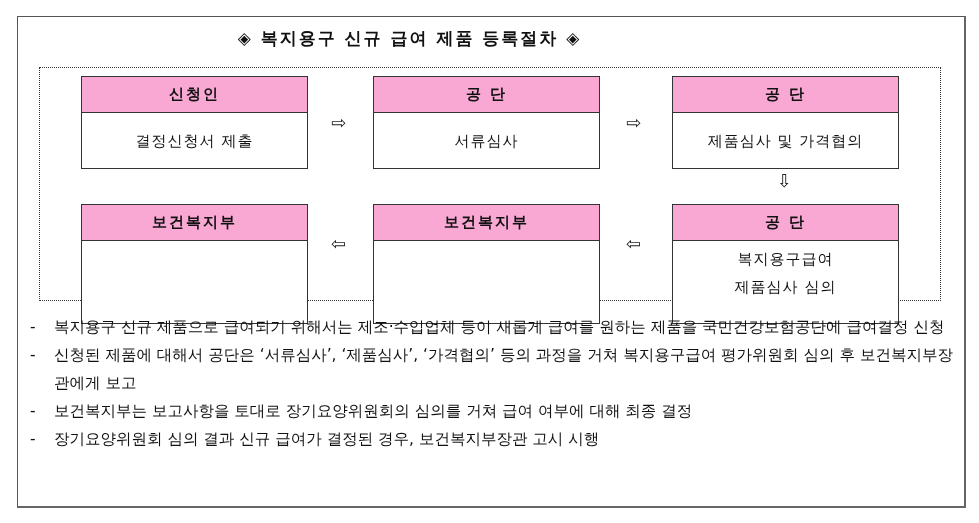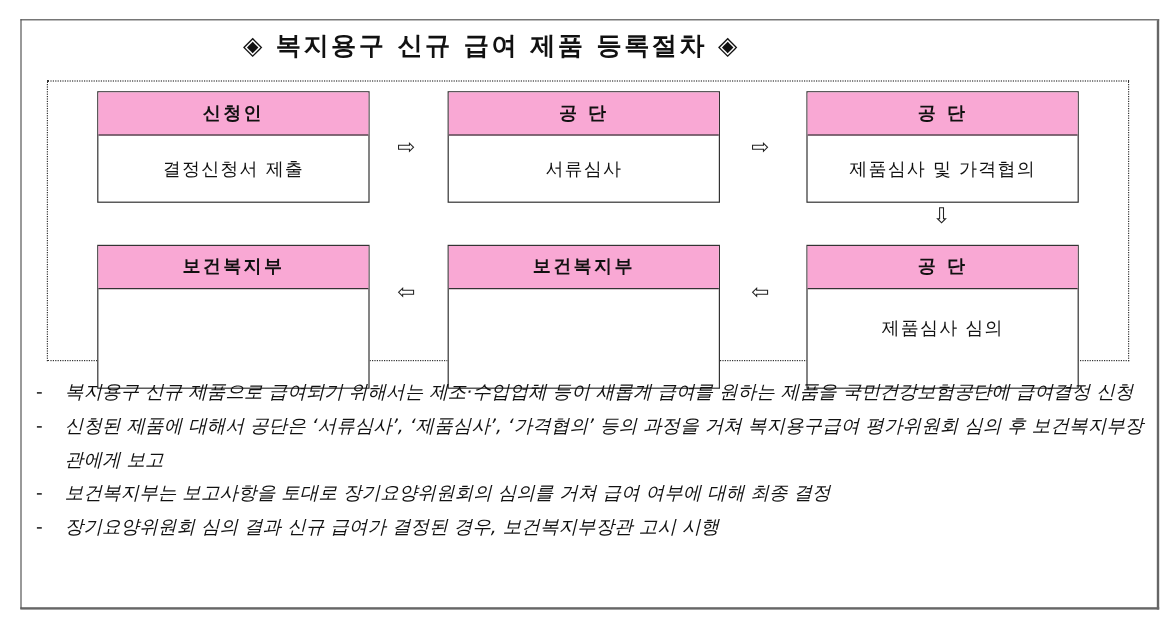--- a/index.html
+++ b/index.html
@@ -1,37 +1,37 @@
 <!DOCTYPE html>
 <html><head>
 <meta charset="utf-8">
 <style>
   html, body { margin:0; padding:0; background:#ffffff; }
   body { width:979px; height:523px; position:relative; overflow:hidden;
          font-family:"DejaVu Sans", sans-serif; color:#111; }
   .outer { position:absolute; left:17px; top:16px; width:949px; height:492px;
            border:1px solid #555; border-right:2px solid #666; border-bottom:2px solid #666; box-sizing:border-box; }
   .title { position:absolute; left:17px; top:16px; width:785px; height:44px;
-           text-align:center; line-height:44px; font-size:21px; font-weight:bold; letter-spacing:2px; }
+           text-align:center; line-height:44px; font-size:17px; font-weight:bold; letter-spacing:2px; }
   .frame { position:absolute; left:39px; top:67px; width:902px; height:234px;
            border:1px dotted #333; box-sizing:border-box; }
   .box { position:absolute; width:227px; border:1px solid #333; box-sizing:border-box; background:#fff; }
   .box .hd { height:35px; line-height:35px; background:#f9a8d4; border-bottom:1px solid #333;
              text-align:center; font-size:15px; font-weight:bold; letter-spacing:2px; }
   .box .bd { display:flex; flex-direction:column; justify-content:center; align-items:center;
              font-size:15px; letter-spacing:1px; line-height:28px; }
   .r1 { top:76px; height:93px; }
   .r1 .bd { height:56px; }
   .r2 { top:204px; height:120px; }
   .r2 .bd { height:64px; }
   .arrow { position:absolute; font-size:18px; line-height:18px; color:#222; }
   .notes { position:absolute; left:30px; top:313px; width:930px; font-size:15.5px; line-height:28px; }
   .note { display:flex; }
   .note .dash { width:24px; flex:none; }
-  .note .txt { flex:1;font-style:italic; }
+  .note .txt { flex:1; }
 </style>
 </head>
 <body>
 
 <div class="outer"></div>
 <div class="title">◈ 복지용구 신규 급여 제품 등록절차 ◈</div>
 
 <div class="frame"></div>
 
 <div class="box r1" style="left:81px;">
@@ -54,20 +54,21 @@
   <div class="hd">공 단</div>
   <div class="bd">
     <span>제품심사 및 가격협의</span>
   </div>
 </div>
 <div class="arrow" style="left:777px; top:172px;">⇩</div>
 
 <div class="box r2" style="left:672px;">
   <div class="hd">공 단</div>
   <div class="bd">
+    <span>복지용구급여</span>
     <span>제품심사 심의</span>
   </div>
 </div>
 <div class="arrow" style="left:626px; top:235px;">⇦</div>
 
 <div class="box r2" style="left:373px;">
   <div class="hd">보건복지부</div>
 </div>
 <div class="arrow" style="left:331px; top:235px;">⇦</div>
 

